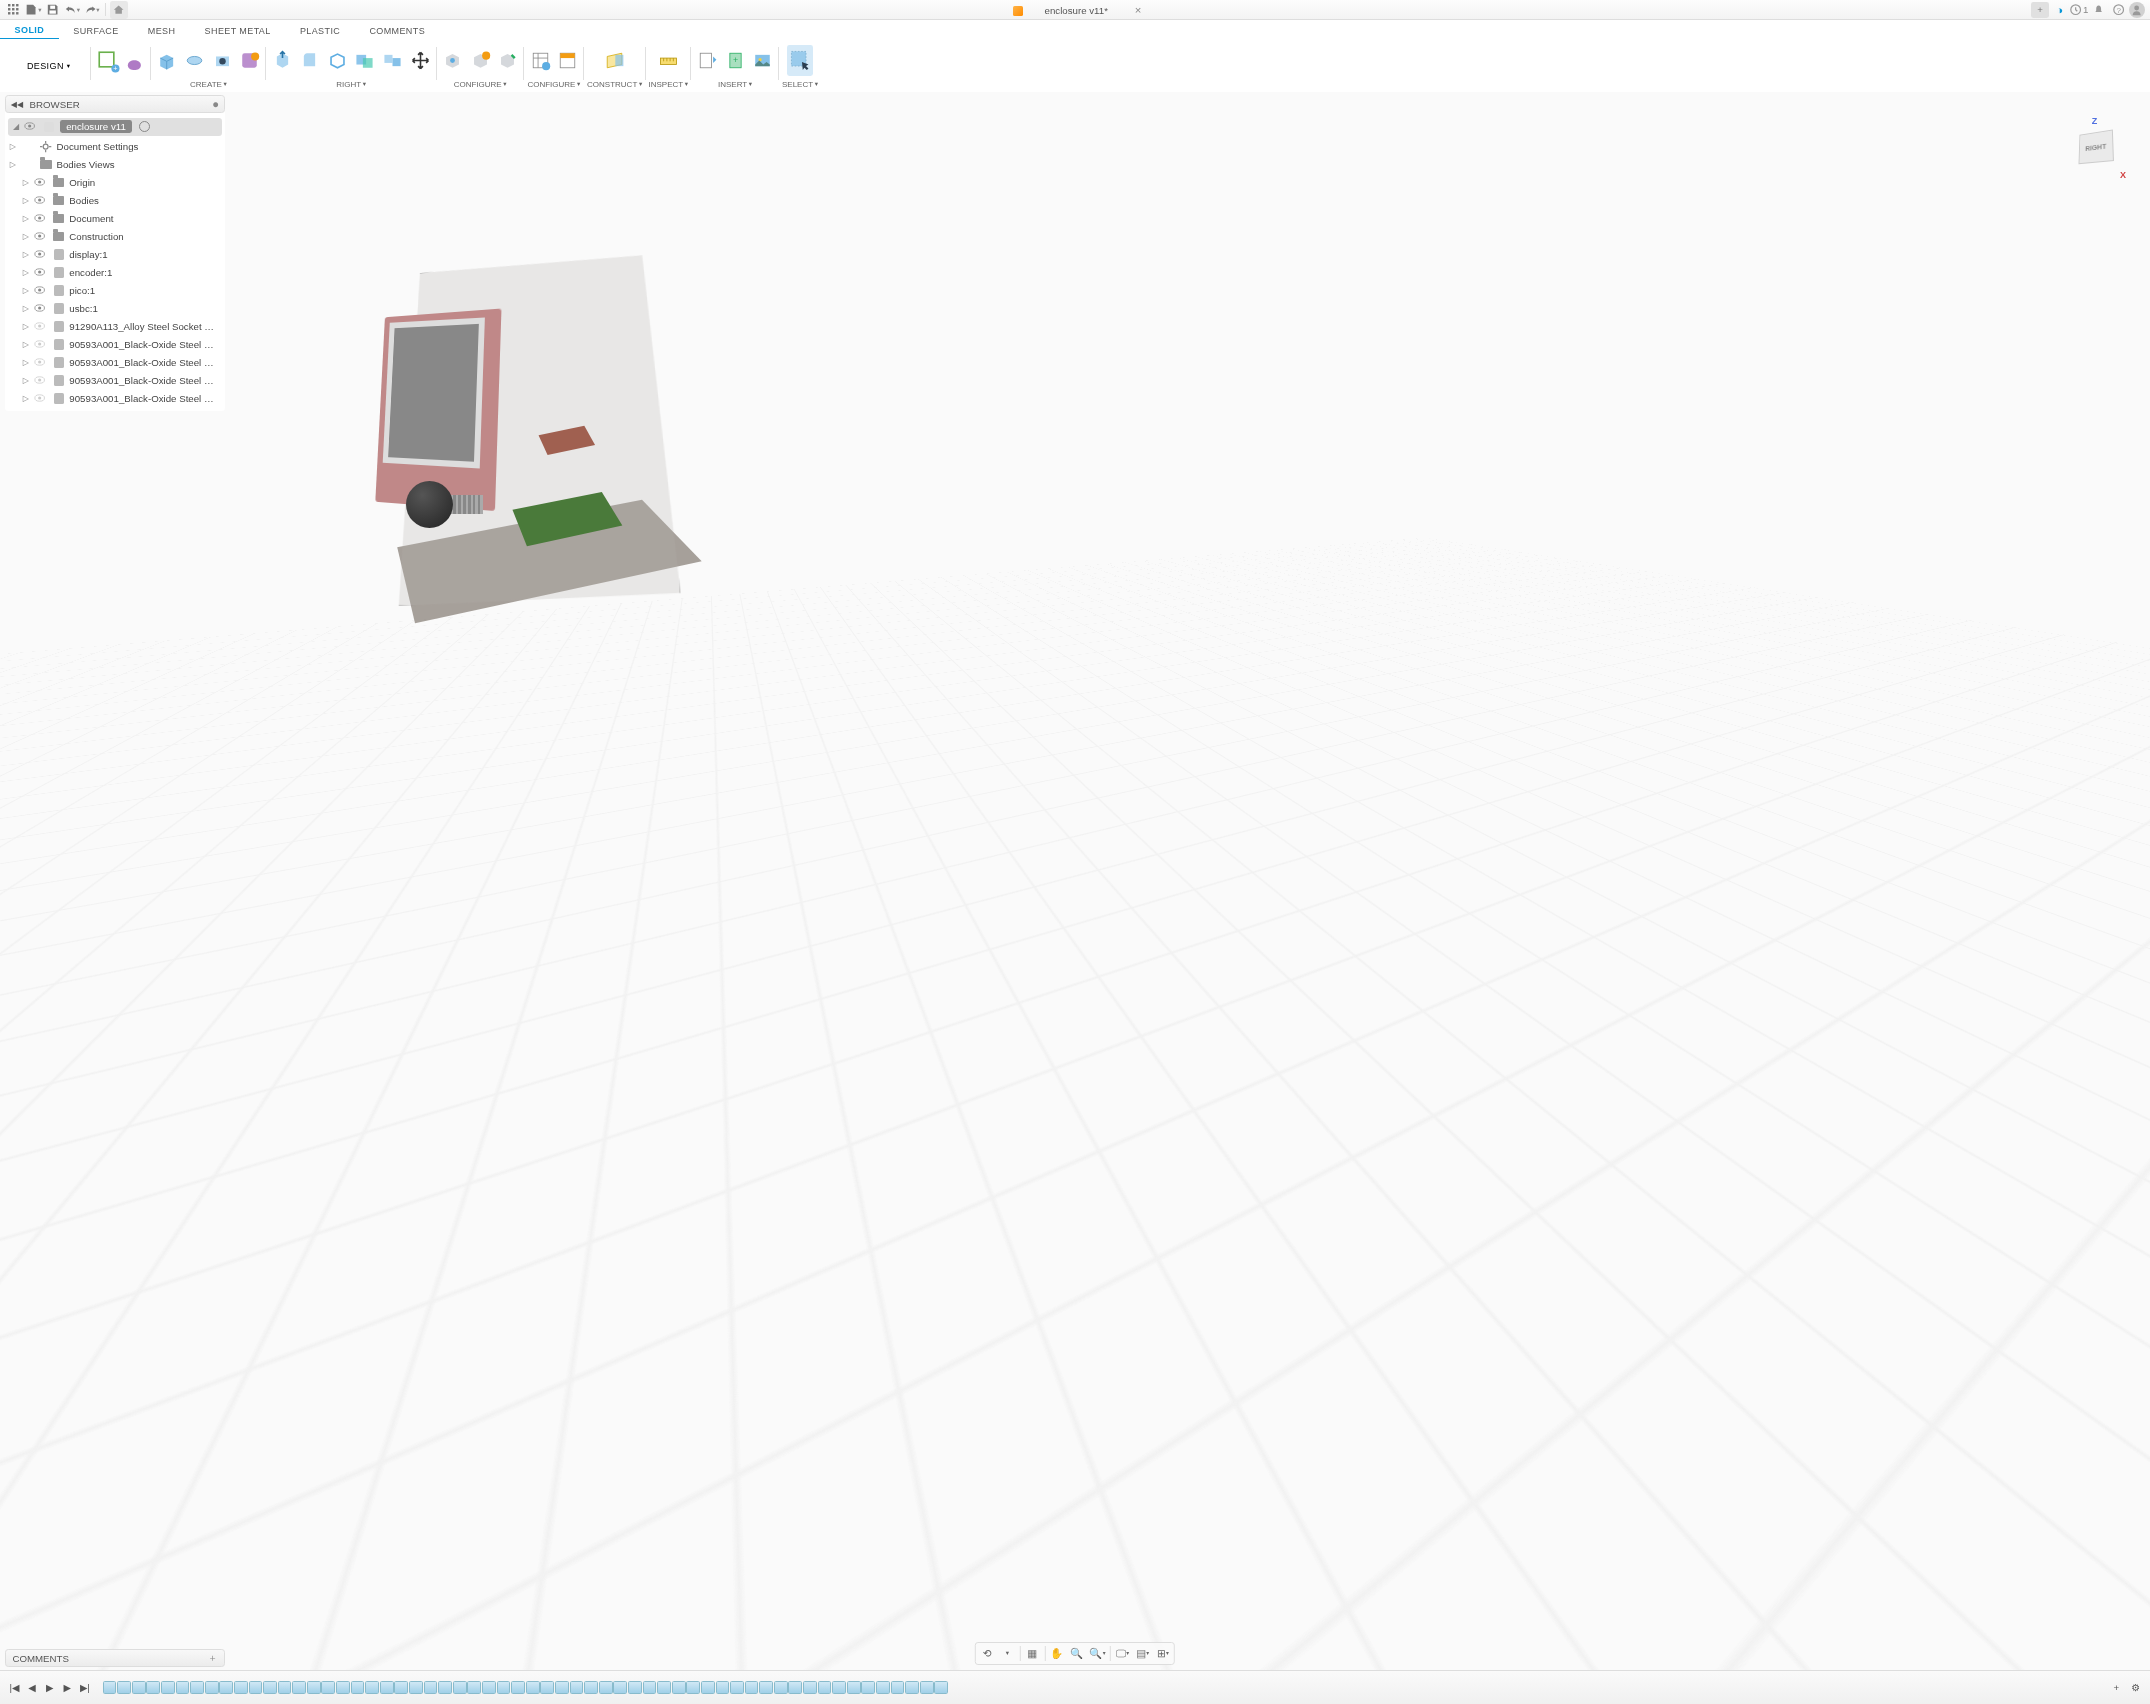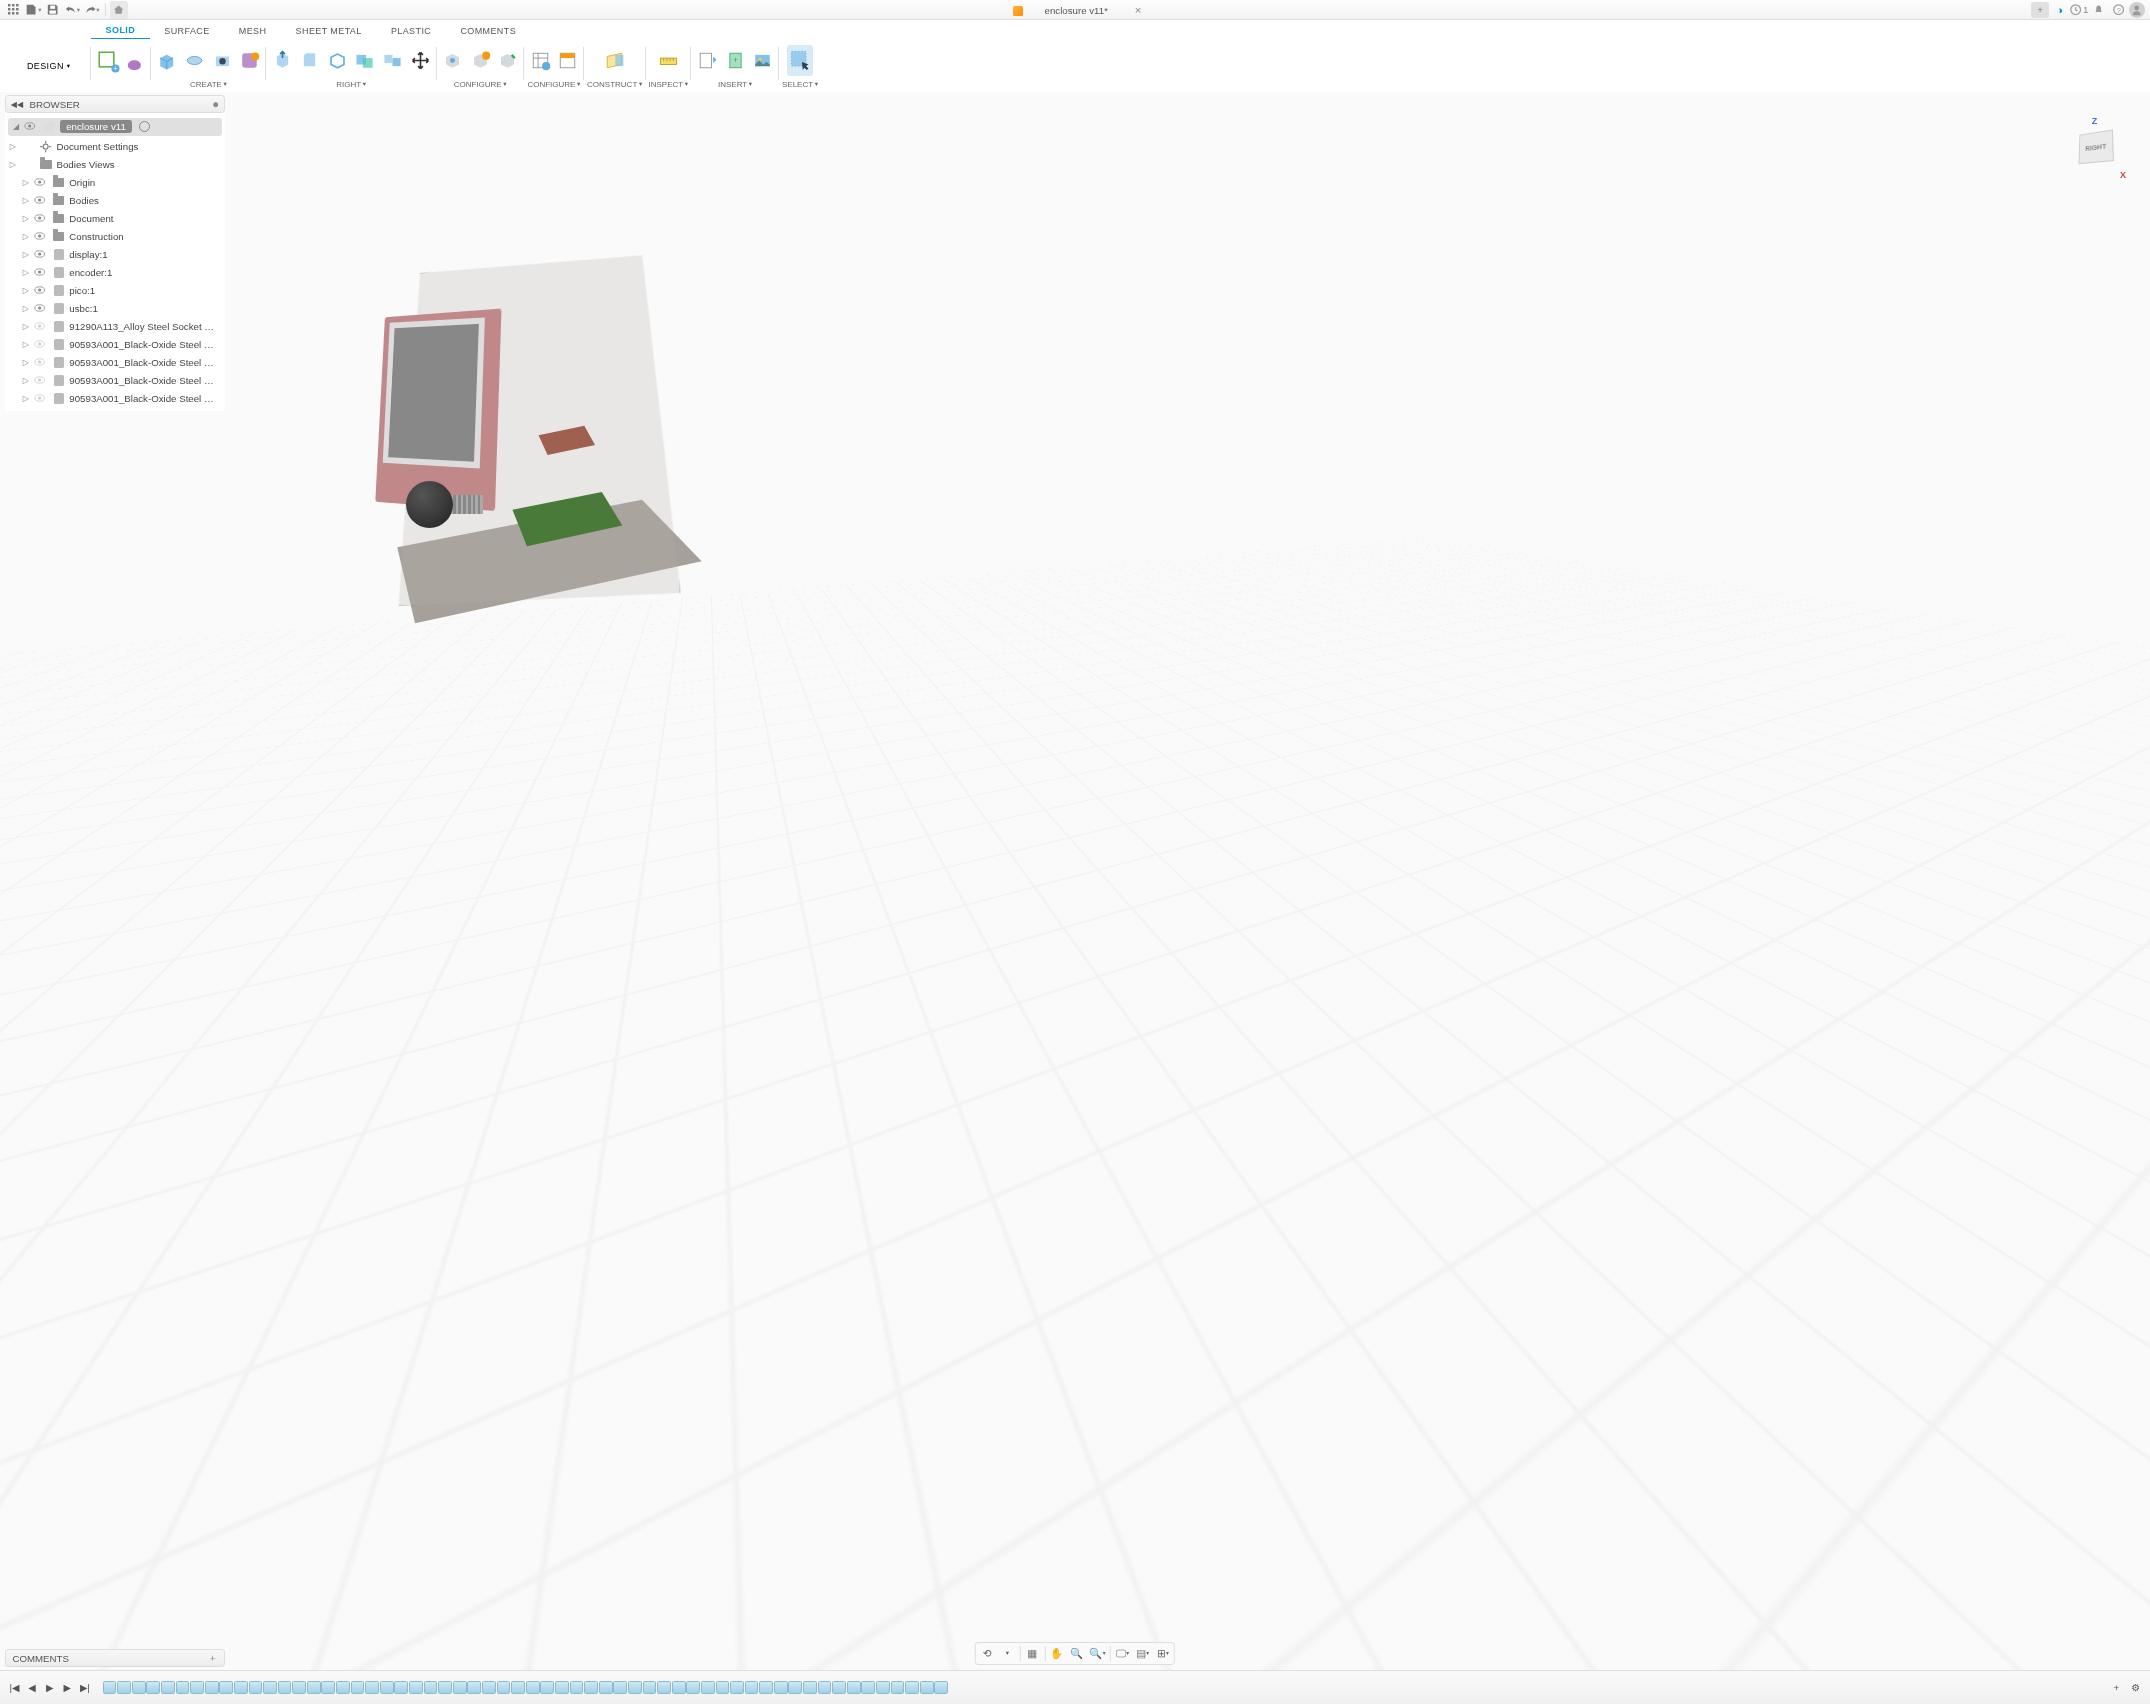--- a/index.html
+++ b/index.html
@@ -10,21 +10,21 @@
 .titlebar .tb-sep{width:0.8px;height:13px;background:#ddd;margin:0 2.4px}
 .titlebar .tb-center{flex:1;display:flex;justify-content:center;align-items:flex-end;gap:22px;color:#555}
 .titlebar .doc-icon{width:9.7px;height:9.7px;background:linear-gradient(135deg,#ffb347,#ff8c00);border-radius:1.6px}
 .titlebar .tb-right{display:flex;align-items:center;gap:1.6px;padding-right:4.9px}
 .titlebar .close-x{color:#888;font-size:11.3px;padding:0 4.9px}
 .titlebar .plus{background:#e0e0e0;width:18px;height:16px;display:flex;align-items:center;justify-content:center;color:#777;border-radius:2.4px}
 .titlebar .badge-blue{color:#0696d7;font-size:11.3px}
 .titlebar .clock{display:flex;align-items:center;gap:1.6px;color:#888}
 .titlebar .avatar{width:16px;height:16px;background:#d0d0d0;border-radius:50%;display:flex;align-items:center;justify-content:center;color:#888}
 .ribbon{background:#fff;border-bottom:0.8px solid #ccc}
-.ribbon-tabs{display:flex;gap:0;padding-left:91px;height:19.4px;align-items:flex-end;font-size:9px;color:#555}
+.ribbon-tabs{display:flex;gap:0;height:19.4px;align-items:flex-end;font-size:9px;color:#555}
 .ribbon-tab{padding:3.2px 14.6px;cursor:pointer;letter-spacing:0.4px}
 .ribbon-tab.active{color:#0696d7;border-bottom:1.6px solid #0696d7;font-weight:600}
 .ribbon-body{display:flex;height:53px;padding:3.2px 6.5px 1.6px 6.5px;gap:0}
 .rb-group{display:flex;flex-direction:column;align-items:center;padding:0 3.2px;position:relative}
 .rb-group::after{content:"";position:absolute;right:0;top:4.9px;bottom:11.3px;width:0.8px;background:#e0e0e0}
 .rb-group:last-child::after{display:none}
 .rb-icons{display:flex;gap:1.6px;align-items:center;height:36px}
 .rb-icon{width:26px;height:31px;display:flex;align-items:center;justify-content:center;cursor:pointer;border-radius:2.4px;position:relative}
 .rb-label{font-size:8px;color:#666;display:flex;align-items:center;gap:1.6px;height:11.3px}
 .rb-label .caret{font-size:6.5px}

